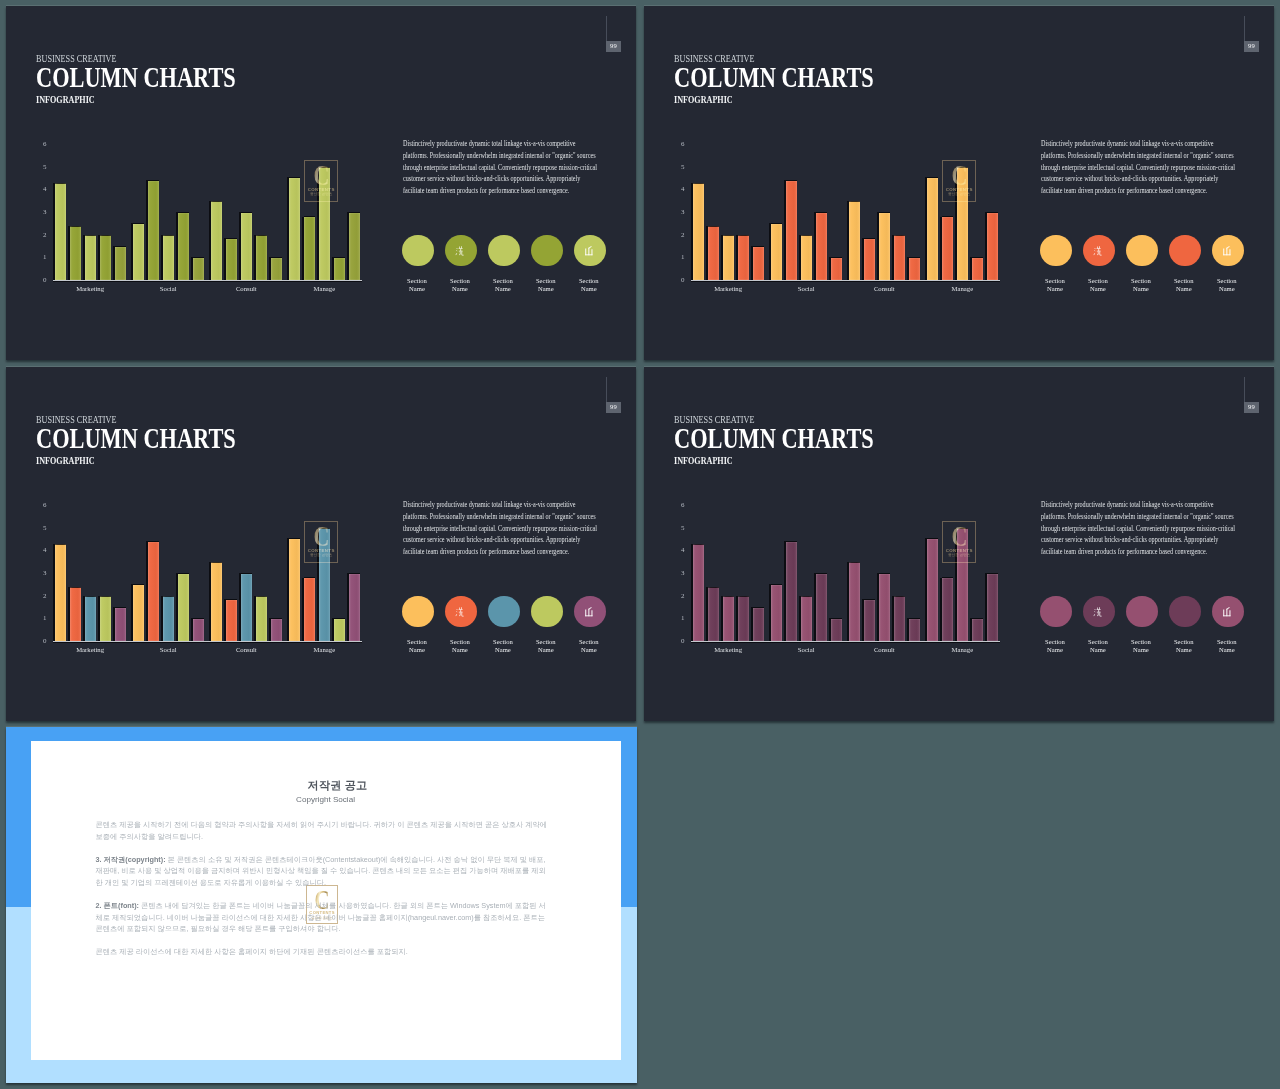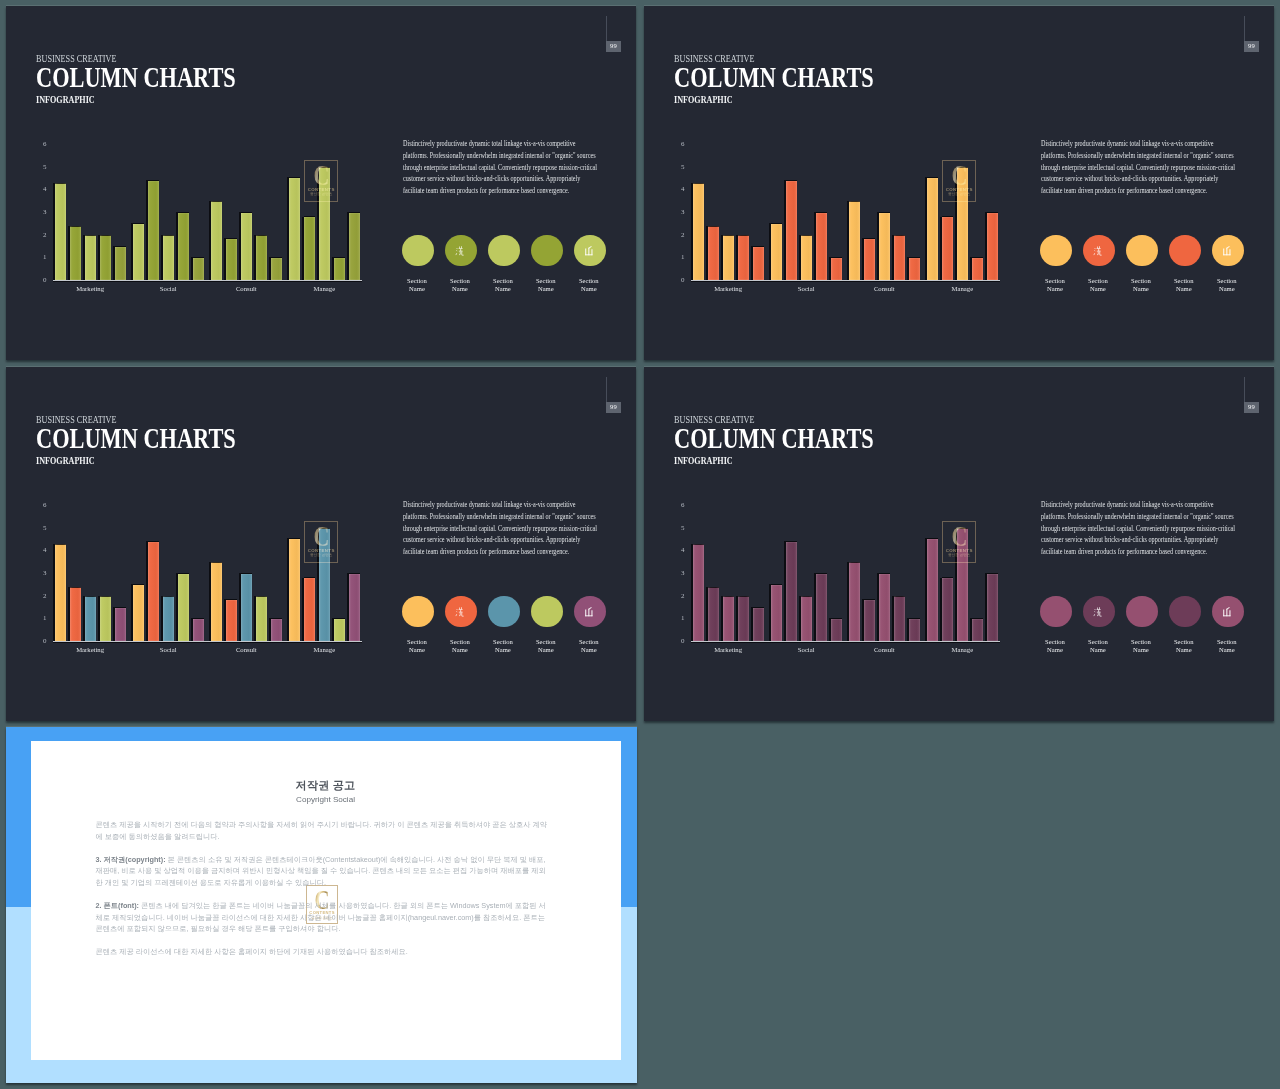--- a/index.html
+++ b/index.html
@@ -50,21 +50,21 @@
   .wm .c{font-family:"Liberation Serif",serif;font-weight:700;line-height:0.72;transform:scaleX(0.76);
      background:linear-gradient(104deg,#6f5420 0%,#c6a455 14%,#f6e9bd 30%,#cfae5d 46%,#8a6a27 62%,#d8be7b 80%,#9b7b33 100%);
      -webkit-background-clip:text;background-clip:text;color:transparent;}
   .wm .n1{font-family:"Liberation Sans",sans-serif;font-weight:700;color:#cdae6b;line-height:1;white-space:nowrap;}
   .wm .n2{font-family:"Liberation Sans",sans-serif;color:#b99d63;line-height:1;white-space:nowrap;}
 
   
   .s5 .topband{position:absolute;left:0;top:0;width:100%;height:180px;background:#48a1f4;}
   .s5 .botband{position:absolute;left:0;top:180px;width:100%;height:176px;background:#b1dfff;}
   .cpaper{position:absolute;left:24.5px;top:14.3px;width:590px;height:319px;background:#ffffff;}
-  .ctitle{position:absolute;left:0;width:100%;top:39px;font-family:"Liberation Sans",sans-serif;font-size:11.1px;font-weight:700;color:#4e545c;text-align:center;line-height:1;letter-spacing:0.2px;}
+  .ctitle{position:absolute;left:12px;width:100%;top:39px;font-family:"Liberation Sans",sans-serif;font-size:11.1px;font-weight:700;color:#4e545c;text-align:center;line-height:1;letter-spacing:0.2px;}
   .csub{position:absolute;left:0;width:100%;top:55.2px;font-family:"Liberation Sans",sans-serif;font-size:8.1px;color:#6a7077;text-align:center;line-height:1;}
   .cbody{position:absolute;left:65px;top:78px;width:455.5px;font-family:"Liberation Sans",sans-serif;font-size:7.25px;line-height:11.55px;color:#a9b0b7;}
   .cbody b{color:#7e858c;font-weight:700;}
   .cbody p{margin:0;}
 </style>
 </head>
 <body>
 
 <div class="grid">
   <div class="slide s1">
@@ -700,20 +700,20 @@
             <div class="inner" style="padding-top:3.99px;">
               <div class="c" style="font-size:27.55px;">C</div>
               <div class="n1" style="font-size:4.18px;margin-top:1.52px;letter-spacing:0.33px;">CONTENTS</div>
               <div class="n2" style="font-size:3.42px;margin-top:1.04px;">풍성한 콘텐츠</div>
             </div>
           </div>
         </div>
       <div class="ctitle">저작권 공고</div>
       <div class="csub">Copyright Social</div>
       <div class="cbody" id="cbody">
-          <p style="margin:0 0 11.5px 0;">콘텐츠 제공을 시작하기 전에 다음의 협약과 주의사항을 자세히 읽어 주시기 바랍니다. 귀하가 이 콘텐츠 제공을 취득하셔야 곧은 상호사 계약에 보증에 동의하셨음을 알려드립니다.</p>
+          <p style="margin:0 0 11.5px 0;">콘텐츠 제공을 시작하기 전에 다음의 협약과 주의사항을 자세히 읽어 주시기 바랍니다. 귀하가 이 콘텐츠 제공을 시작하면 곧은 상호사 계약에 보증에 주의사항을 알려드립니다.</p>
           <p style="margin:0 0 11.5px 0;"><b>3. 저작권(copyright):</b> 본 콘텐츠의 소유 및 저작권은 콘텐츠테이크아웃(Contentstakeout)에 속해있습니다. 사전 승낙 없이 무단 복제 및 배포, 재판매, 비로 사용 및 상업적 이용을 금지하며 위반시 민형사상 책임을 질 수 있습니다. 콘텐츠 내의 모든 요소는 편집 가능하며 재배포를 제외한 개인 및 기업의 프레젠테이션 용도로 자유롭게 이용하실 수 있습니다.</p>
           <p style="margin:0 0 11.5px 0;"><b>2. 폰트(font):</b> 콘텐츠 내에 담겨있는 한글 폰트는 네이버 나눔글꼴의 서체를 사용하였습니다. 한글 외의 폰트는 Windows System에 포함된 서체로 제작되었습니다. 네이버 나눔글꼴 라이선스에 대한 자세한 사항은 네이버 나눔글꼴 홈페이지(hangeul.naver.com)를 참조하세요. 폰트는 콘텐츠에 포함되지 않으므로, 필요하실 경우 해당 폰트를 구입하셔야 합니다.</p>
-          <p style="margin:0;">콘텐츠 제공 라이선스에 대한 자세한 사항은 홈페이지 하단에 기재된 사용하였습니다 참조하세요.</p>
+          <p style="margin:0;">콘텐츠 제공 라이선스에 대한 자세한 사항은 홈페이지 하단에 기재된 콘텐츠라이선스를 포함되지.</p>
         </div>
     </div>
   </div>
 </div>
 
 </body></html>

